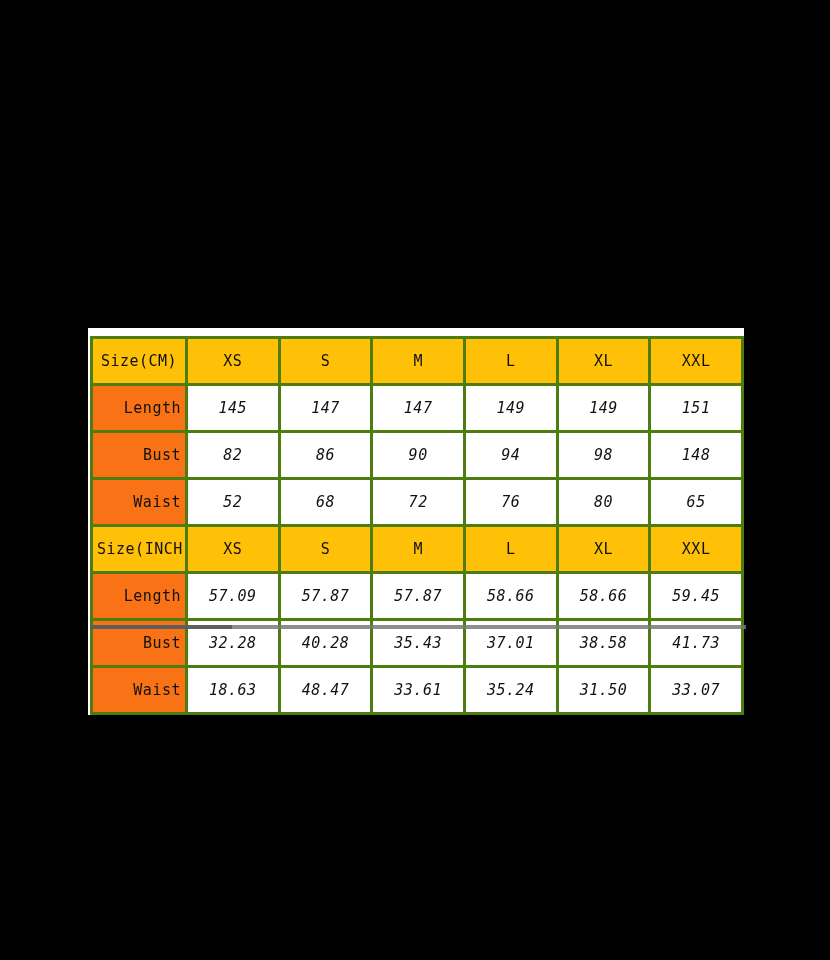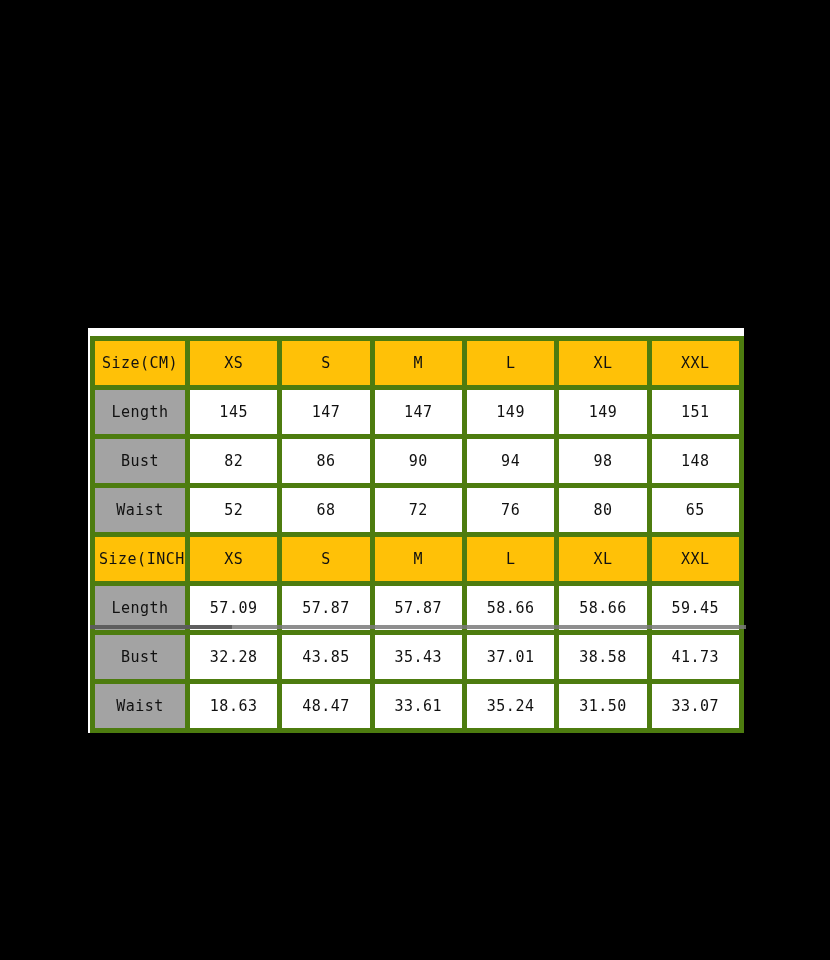--- a/index.html
+++ b/index.html
@@ -29,49 +29,50 @@
 
   table#size-chart-table {
     border-collapse: collapse;
     table-layout: fixed;
     width: 654px;
     margin-left: 2px;
     background: #ffffff;
   }
 
   table#size-chart-table td {
-    border: 5px solid #4d7c0f;
+    border: 3px solid #4d7c0f;
     height: 36px;
     font-size: 15px;
     color: #111111;
     letter-spacing: 0.5px;
     padding: 4px;
     overflow: hidden;
     white-space: nowrap;
   }
 
   
   table#size-chart-table td.label-cell {
     width: 95px;
-    background: #a3a3a3;
-    text-align: center;
+    background: #f97316;
+    text-align: right;
     padding-left: 4px;
     box-sizing: border-box;
   }
 
   
   table#size-chart-table td.size-head {
     background: #ffc107;
     text-align: center;
   }
 
   
   table#size-chart-table td.value-cell {
     background: #ffffff;
     text-align: center;
+    font-style: italic;
   }
 
   
   #card-shadow {
     position: absolute;
     left: 90px;
     top: 625px;
     width: 656px;
     height: 4px;
     background: #7a7a7a;
@@ -150,21 +151,21 @@
         <td class="value-cell">57.87</td>
         <td class="value-cell">57.87</td>
         <td class="value-cell">58.66</td>
         <td class="value-cell">58.66</td>
         <td class="value-cell">59.45</td>
       </tr>
 
       <tr>
         <td class="label-cell">Bust</td>
         <td class="value-cell">32.28</td>
-        <td class="value-cell">43.85</td>
+        <td class="value-cell">40.28</td>
         <td class="value-cell">35.43</td>
         <td class="value-cell">37.01</td>
         <td class="value-cell">38.58</td>
         <td class="value-cell">41.73</td>
       </tr>
 
       <tr>
         <td class="label-cell">Waist</td>
         <td class="value-cell">18.63</td>
         <td class="value-cell">48.47</td>

